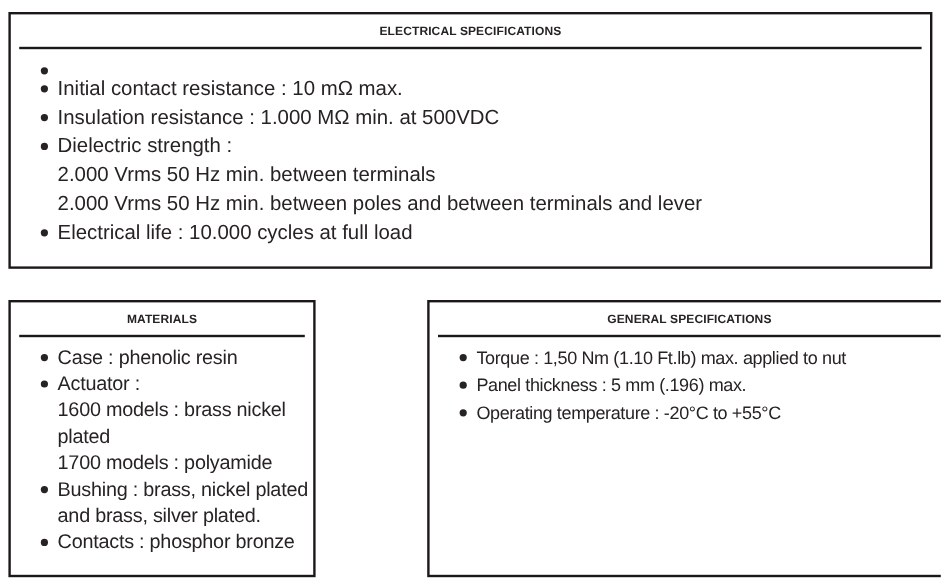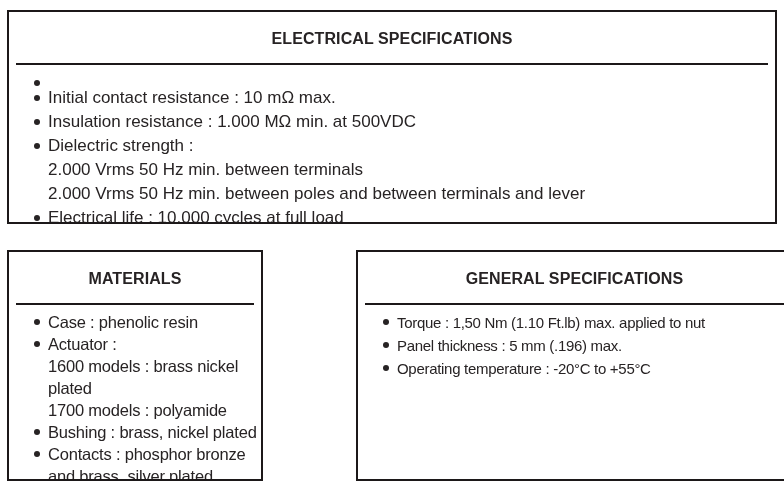--- a/index.html
+++ b/index.html
@@ -25,23 +25,23 @@
     box-sizing: border-box;
     border: 2px solid var(--border);
     background: var(--bg);
     overflow: hidden;
   }
   #panel-electrical { left: 7px;  top: 10px;  width: 770px; height: 214px; }
   #panel-materials  { left: 7px;  top: 250px; width: 256px; height: 231px; }
   #panel-general    { left: 356px; top: 250px; width: 437px; height: 231px; }
 
   .panel-title {
-    margin: 12px;
+    margin: 0;
     text-align: center;
-    font-size: 16px;
+    font-size: 10px;
     line-height: 17px;
     font-weight: bold;
     letter-spacing: 0.1px;
     padding: 6px 8px 4px 8px;
     white-space: nowrap;
   }
   .rule {
     height: 0;
     border-top: 2px solid var(--border);
     margin: 0 7px;
@@ -125,26 +125,26 @@
     <li class="spec-item plain">
       <span class="spec-text">plated</span>
     </li>
     <li class="spec-item plain">
       <span class="spec-text">1700 models : polyamide</span>
     </li>
     <li class="spec-item">
       <span class="dot"></span>
       <span class="spec-text">Bushing : brass, nickel plated</span>
     </li>
+    <li class="spec-item plain">
+      <span class="spec-text">and brass, silver plated.</span>
+    </li>
     <li class="spec-item">
       <span class="dot"></span>
       <span class="spec-text">Contacts : phosphor bronze</span>
-    </li>
-    <li class="spec-item plain">
-      <span class="spec-text">and brass, silver plated.</span>
     </li>
   </ul>
 </section>
 
 <section class="panel" id="panel-general">
   <h2 class="panel-title">GENERAL SPECIFICATIONS</h2>
   <div class="rule"></div>
   <ul class="spec-list">
     <li class="spec-item">
       <span class="dot"></span>

